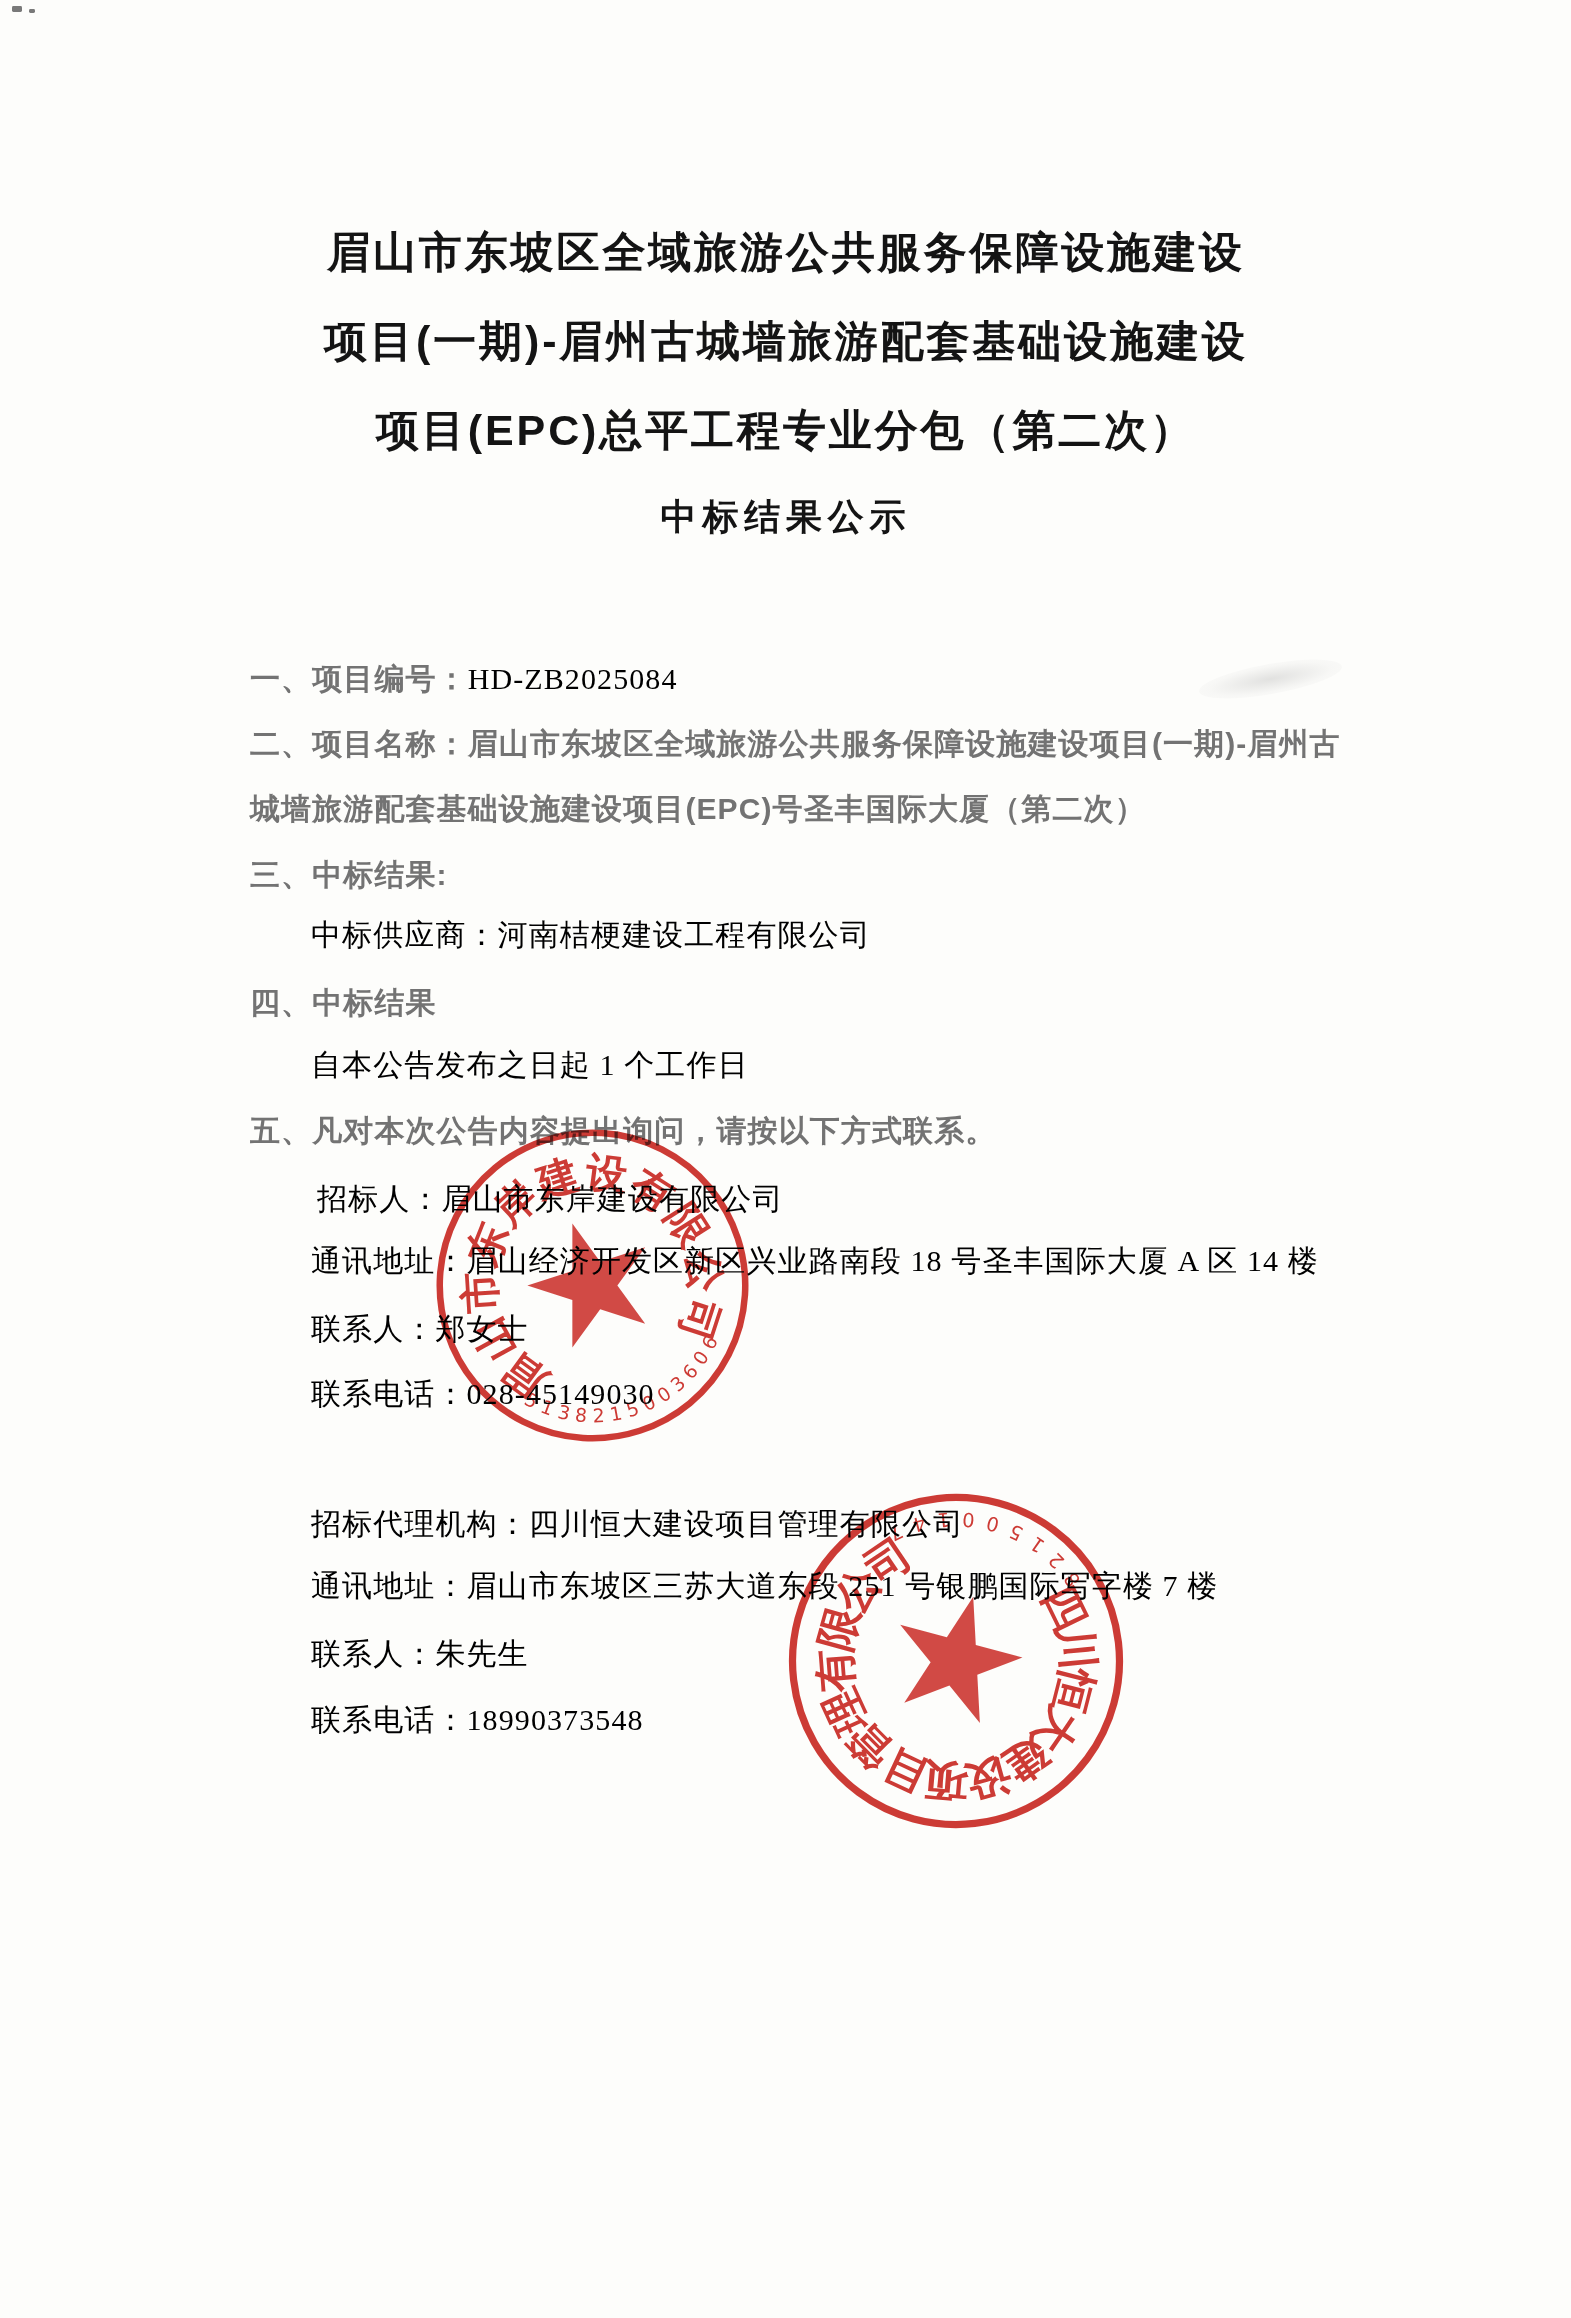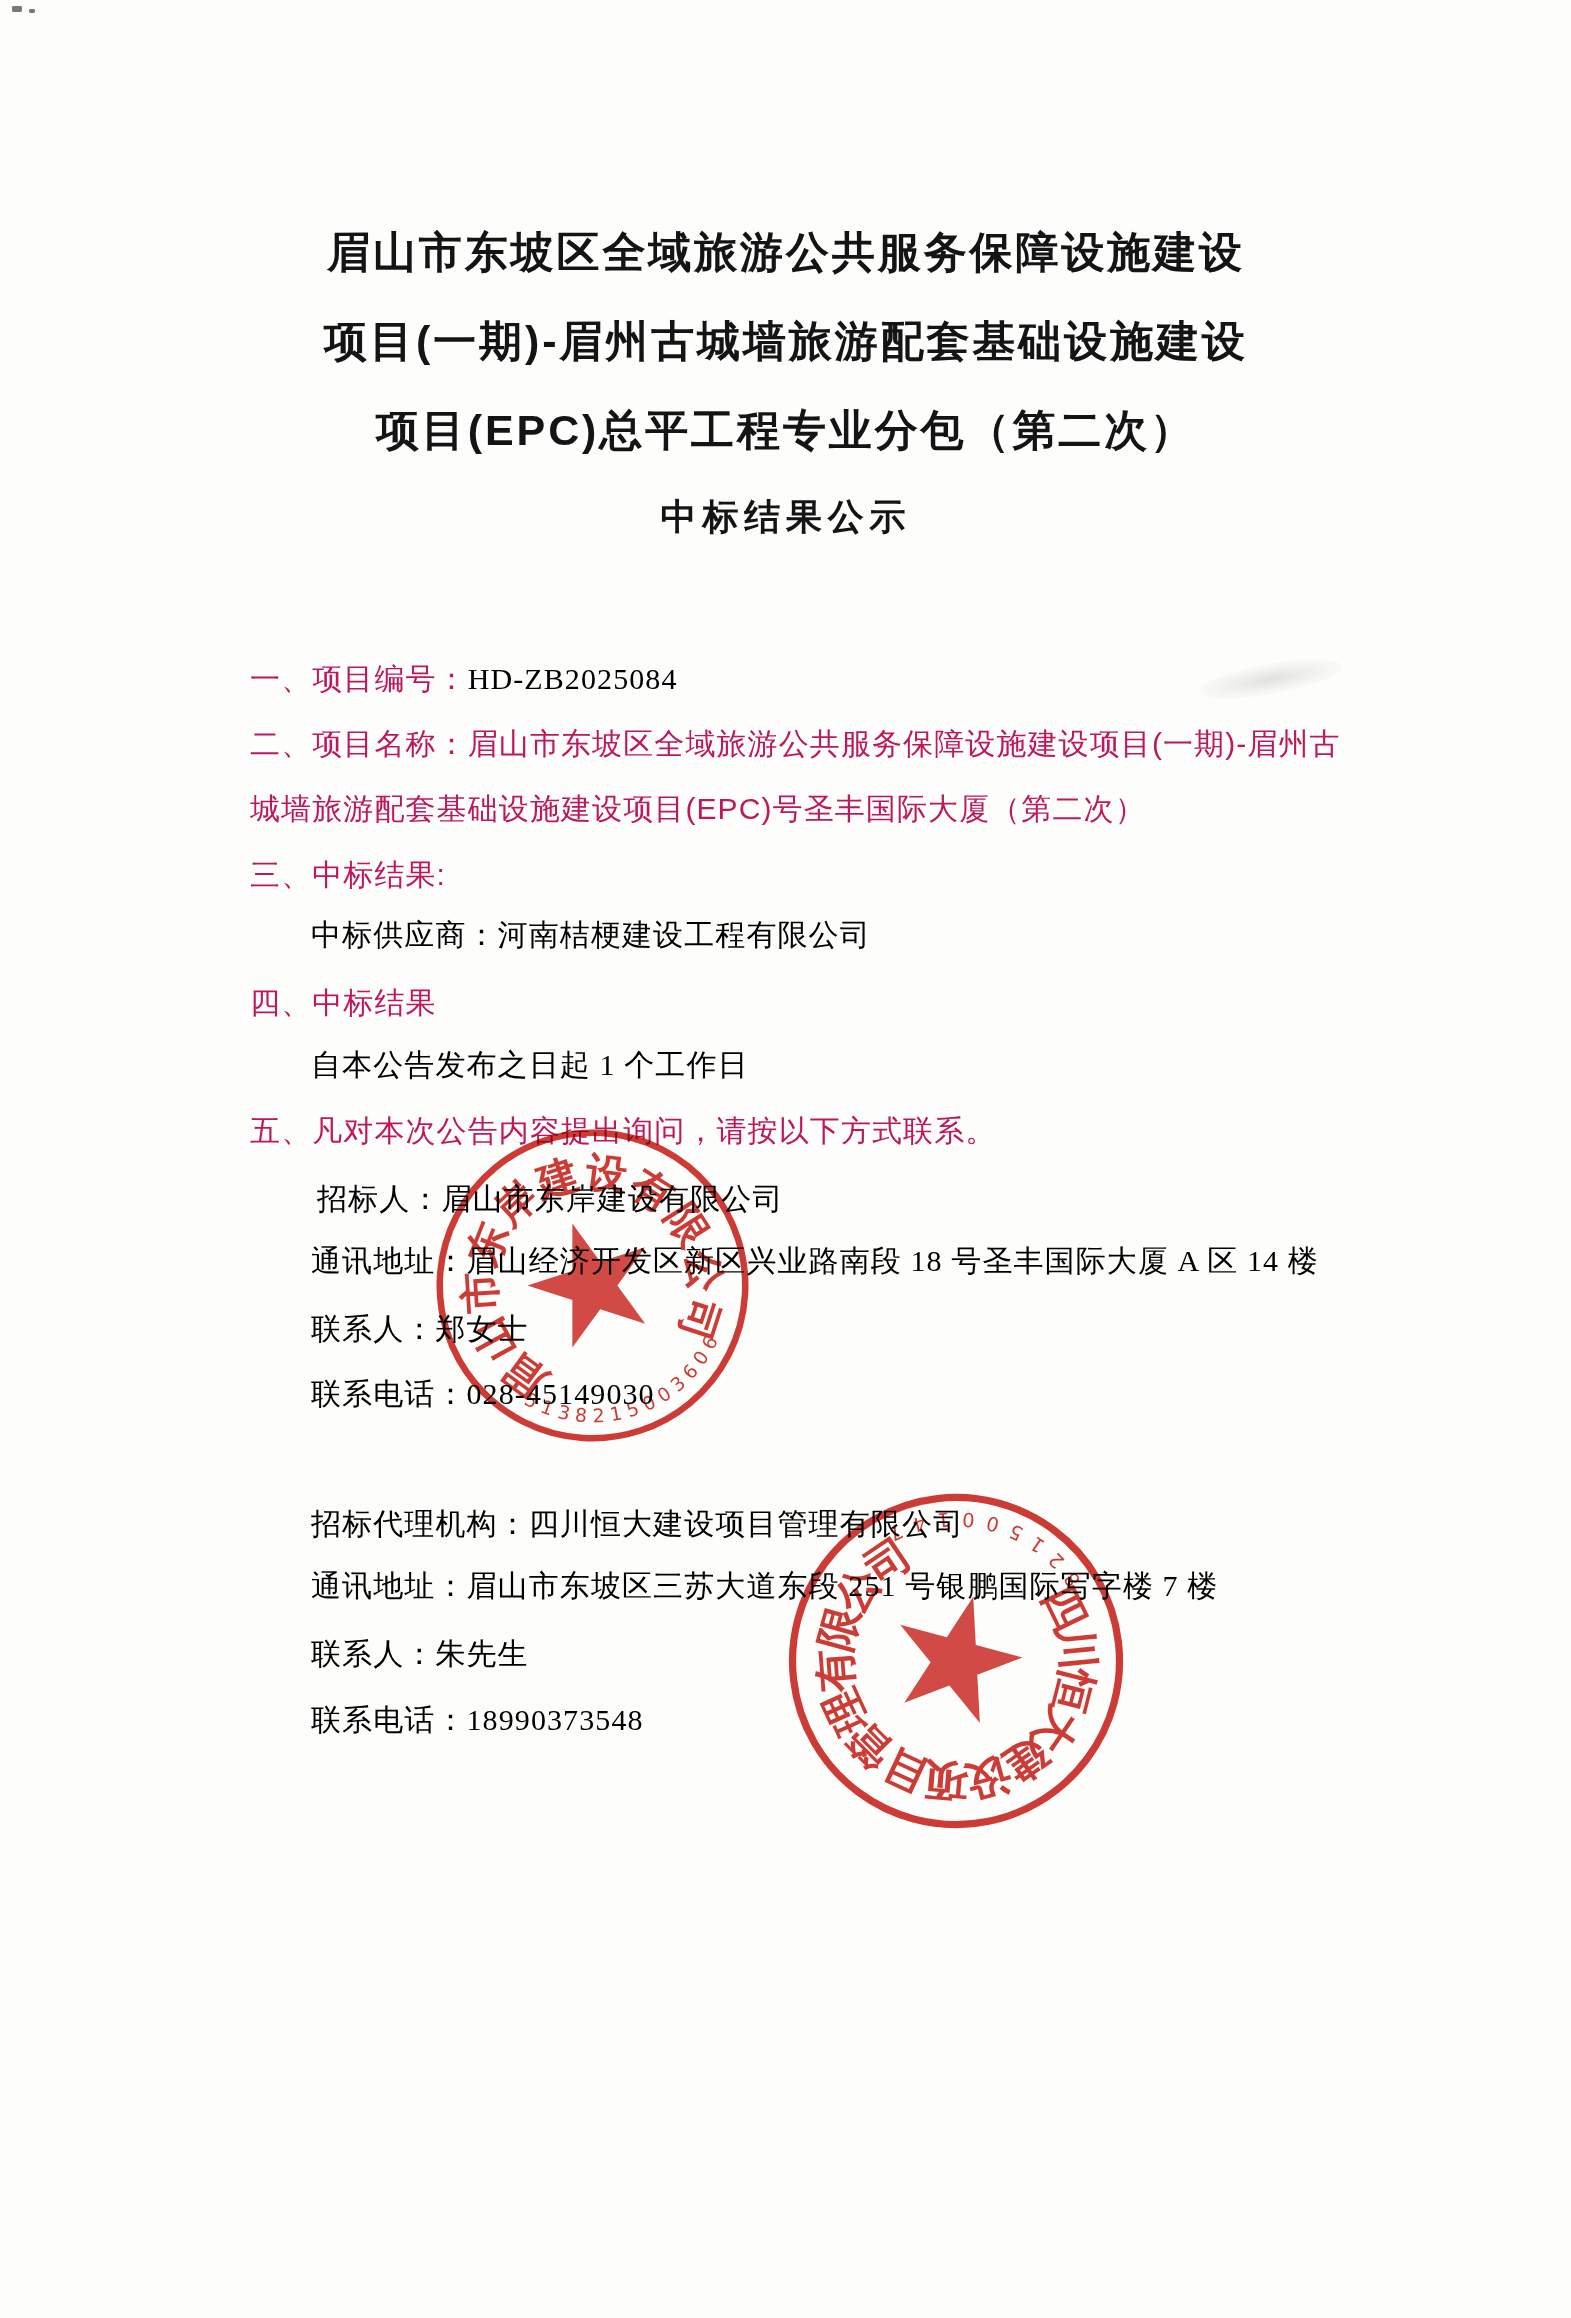--- a/index.html
+++ b/index.html
@@ -11,21 +11,21 @@
   .tl{
     position:absolute;left:0;width:1572px;text-align:center;
     font-weight:700;font-size:43px;letter-spacing:2.9px;white-space:nowrap;
     color:#141414;
   }
   .tl.sub{font-size:36px;letter-spacing:5.8px;}
   .line{
     position:absolute;font-size:30px;line-height:38px;white-space:nowrap;
     letter-spacing:1.1px;color:#1c1c1c;
   }
-  .hd{font-weight:400;font-family:"Liberation Sans",sans-serif;color:#be185d;}
+  .hd{font-weight:700;font-family:"Liberation Sans",sans-serif;color:#737373;}
   .serif{font-family:"Liberation Serif","DejaVu Serif",serif;font-weight:400;color:#000000;}
   .wrap2{
     white-space:normal;width:1093px;line-height:65px;
   }
   .stamp{position:absolute;mix-blend-mode:multiply;opacity:.93;}
   .smudge{
     position:absolute;left:1198px;top:664px;width:145px;height:30px;
     background:radial-gradient(ellipse at center,#9a9a9a 0%,rgba(170,170,170,.25) 60%,rgba(200,200,200,0) 100%);
     border-radius:50%;transform:rotate(-10deg);opacity:.28;
   }

